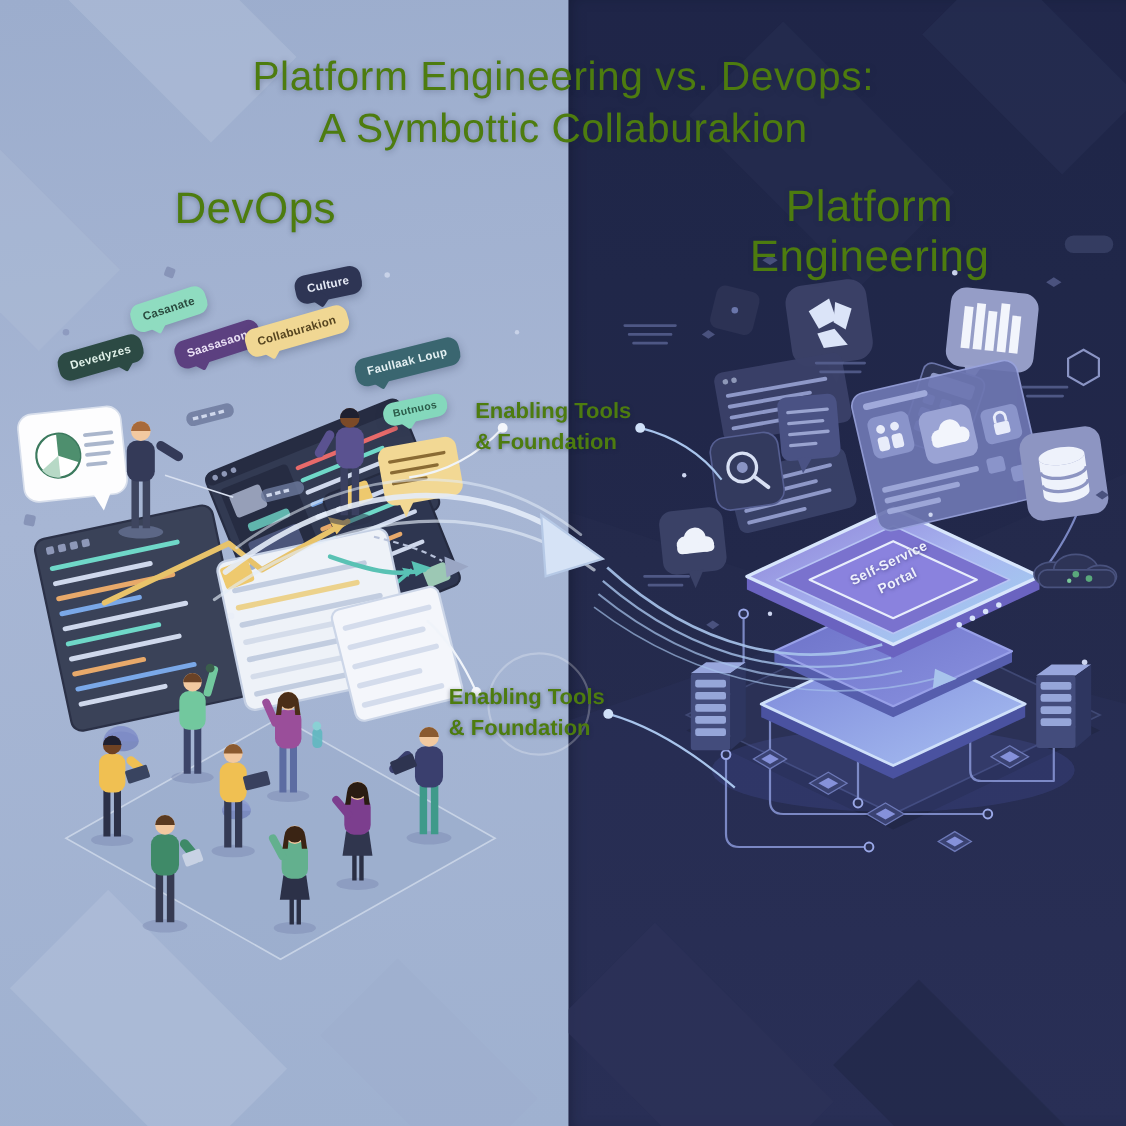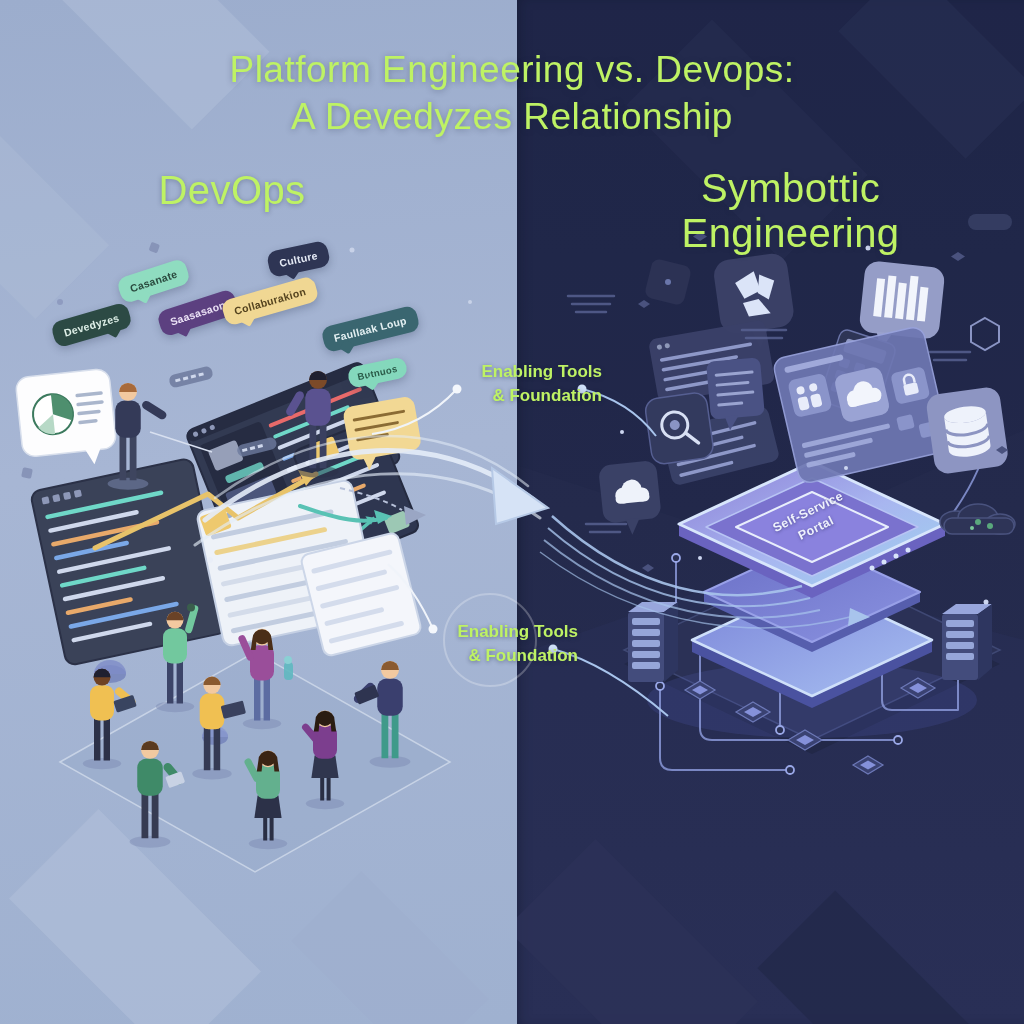--- a/index.html
+++ b/index.html
@@ -6,29 +6,29 @@
   .canvas{position:relative;width:1024px;height:1024px;overflow:hidden;
           font-family:"Liberation Sans",sans-serif;}
   .half{position:absolute;top:0;height:1024px;overflow:hidden;}
   .half-left{left:0;width:517px;
     background:linear-gradient(175deg,#9cadcd 0%,#a7b6d4 45%,#9fb1d0 100%);}
   .half-right{left:517px;width:507px;
     background:linear-gradient(180deg,#20264a 0%,#242a4c 50%,#272d52 100%);
     box-shadow:inset 6px 0 14px -6px rgba(10,14,30,.55);}
   .deco{position:absolute;}
   .svg-layer{position:absolute;left:0;top:0;z-index:2;pointer-events:none;}
-  .txt{position:absolute;z-index:3;color:#bef264;}
+  .txt{position:absolute;z-index:3;color:#4d7c0f;}
   .title{left:0;top:46px;width:1024px;text-align:center;font-size:37px;
          font-weight:400;letter-spacing:.5px;line-height:1.28;
          text-shadow:0 1px 6px rgba(28,36,66,.35);}
   .heading{font-size:40px;font-weight:400;letter-spacing:.4px;
            text-shadow:0 1px 5px rgba(28,36,66,.35);}
   .heading-left{left:122px;top:168px;width:220px;text-align:center;}
   .heading-right{left:618px;top:166px;width:345px;text-align:center;}
-  .connector-label{font-size:17px;font-weight:700;text-align:right;line-height:1.4;
+  .connector-label{font-size:20px;font-weight:700;text-align:left;line-height:1.4;
                    text-shadow:0 1px 4px rgba(22,30,58,.45);}
   .connector-top{left:432px;top:360px;width:170px;}
   .connector-bottom{left:408px;top:620px;width:170px;}
   .platform-label{left:742px;top:502px;width:140px;text-align:center;
     font-size:12.5px;font-weight:700;letter-spacing:.4px;line-height:1.45;
     transform:rotate(-26deg);color:#eef1fc;text-shadow:0 1px 3px rgba(40,40,90,.5);}
   .bubble{position:absolute;z-index:3;padding:7px 11px;border-radius:10px;
           font-size:10.5px;font-weight:700;letter-spacing:.3px;white-space:nowrap;
           box-shadow:0 3px 8px rgba(40,50,80,.28);}
   .bubble .tail{position:absolute;width:11px;height:11px;background:inherit;
@@ -600,24 +600,24 @@
       <circle cx="582" cy="389" r="4.5" fill="#cfe0f8"></circle>
       <path d="M433,629 C420,600 406,580 388,564" stroke="#f0f4fa" stroke-width="2" fill="none"></path>
       <circle cx="433" cy="629" r="4.5" fill="#f4f7fc"></circle>
       <path d="M553,649 C600,662 640,692 668,716" stroke="#a8c4ec" stroke-width="2" fill="none"></path>
       <circle cx="553" cy="649" r="4.5" fill="#cfe0f8"></circle>
     </g>
   </svg>
 
   <div class="txt title">
     <div>Platform Engineering vs. Devops:</div>
-    <div>A Devedyzes Relationship</div>
+    <div>A Symbottic Collaburakion</div>
   </div>
   <div class="txt heading heading-left">DevOps</div>
-  <div class="txt heading heading-right">Symbottic Engineering</div>
+  <div class="txt heading heading-right">Platform Engineering</div>
 
   <div class="txt connector-label connector-top">
     <div>Enabling Tools</div>
     <div>&amp; Foundation</div>
   </div>
   <div class="txt connector-label connector-bottom">
     <div>Enabling Tools</div>
     <div>&amp; Foundation</div>
   </div>
   <div class="txt platform-label">

